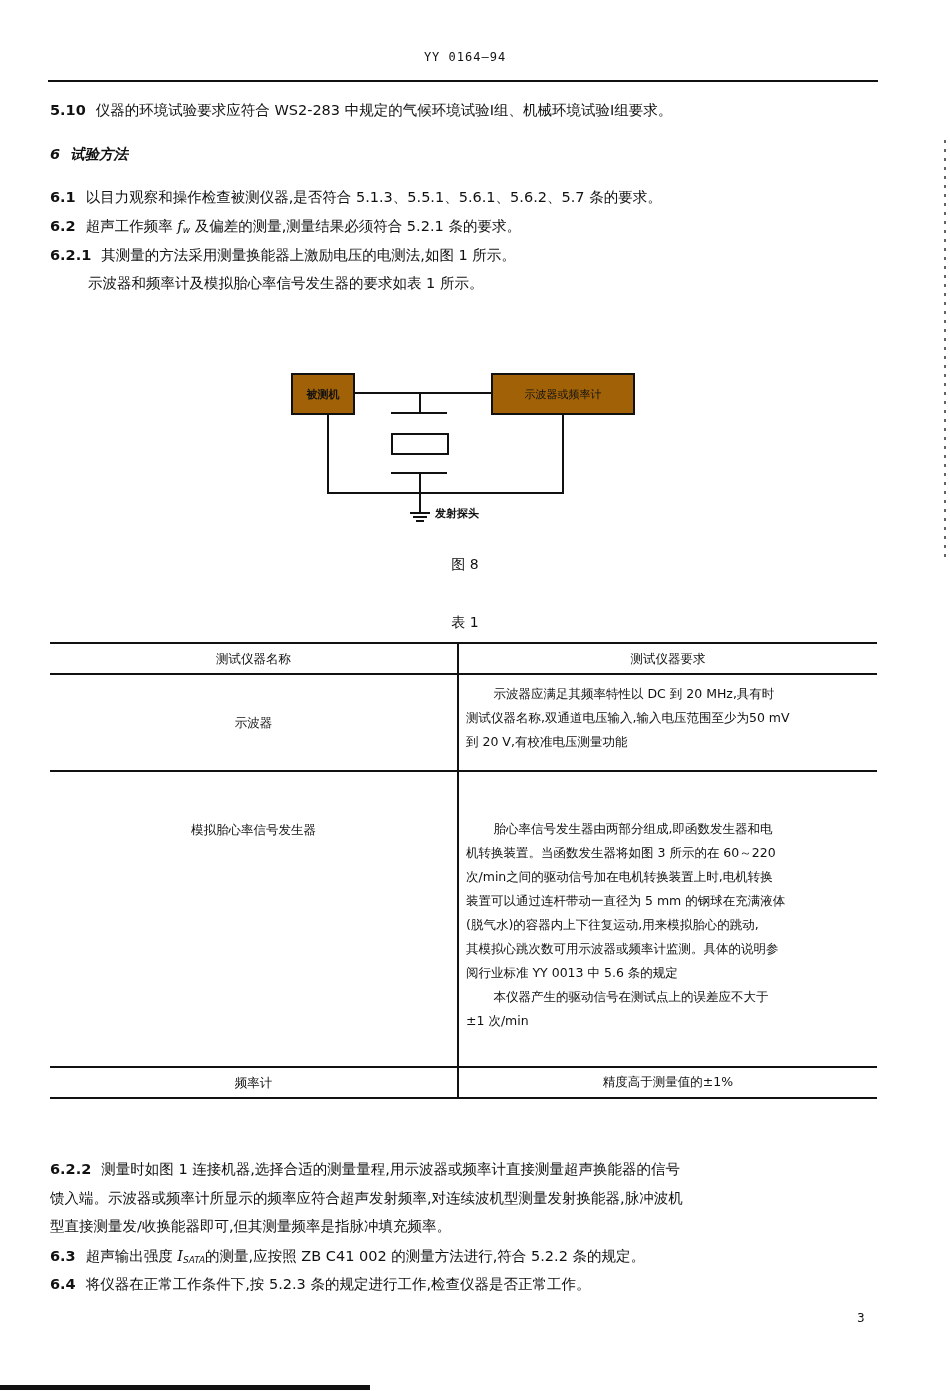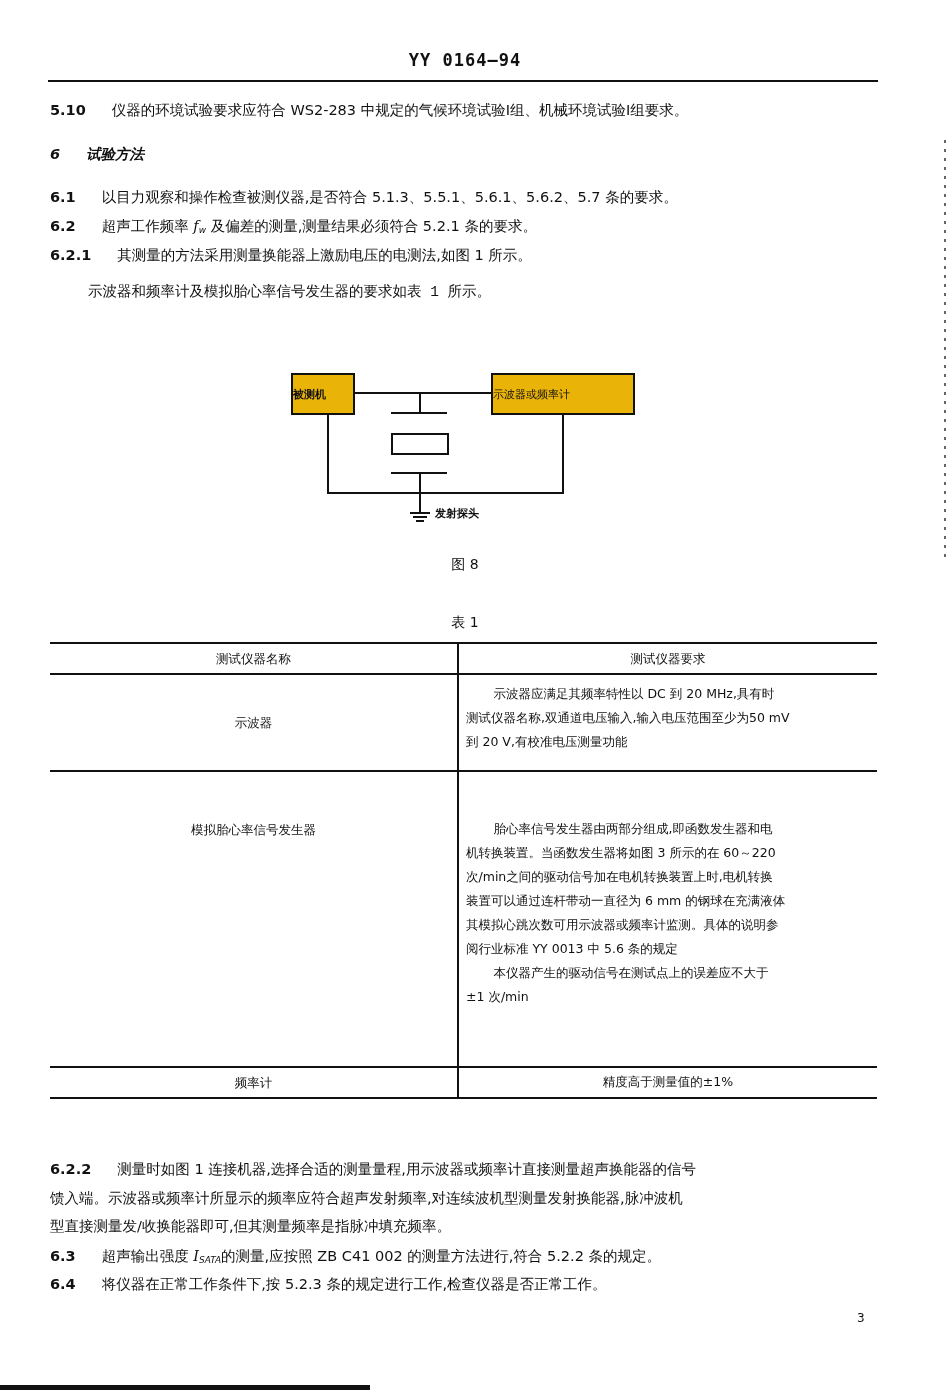--- a/index.html
+++ b/index.html
@@ -3,34 +3,34 @@
   <meta charset="utf-8">
   <style>
     html, body { margin: 0; padding: 0; background: #ffffff; }
     body {
       width: 950px; height: 1391px; position: relative; overflow: hidden;
       font-family: "DejaVu Sans", sans-serif; color: #111;
     }
     .abs { position: absolute; }
     .header-title {
       left: 0; width: 930px; top: 50px; text-align: center;
-      font-family: "DejaVu Sans Mono", monospace; font-size: 17px; font-weight: bold;
+      font-family: "DejaVu Sans Mono", monospace; font-size: 12px; font-weight: normal;
       letter-spacing: 1px;
     }
     .header-rule { left: 48px; top: 80px; width: 830px; height: 2px; background: #111; }
     .para { font-size: 14.5px; line-height: 20px; white-space: nowrap; }
-    .para .num { display: inline-block; font-weight: bold; margin-right: 26px; }
+    .para .num { display: inline-block; font-weight: bold; margin-right: 10px; }
     .bold { font-weight: bold; font-style: italic; }
     .sub { font-size: 9px; vertical-align: -2px; font-style: italic; }
     .ital { font-style: italic; font-family: "DejaVu Serif", serif; }
 
     
     .diag-box {
-      position: absolute; border: 2px solid #111; background: #eab308;
-      font-size: 11px; font-weight: bold; display: flex; align-items: center; justify-content: flex-start;
+      position: absolute; border: 2px solid #111; background: #a16207;
+      font-size: 11px; font-weight: bold; display: flex; align-items: center; justify-content: center;
     }
     .line-h { position: absolute; height: 2px; background: #111; }
     .line-v { position: absolute; width: 2px; background: #111; }
     .fig-caption { font-size: 14px; text-align: center; }
 
     
     .tbl { position: absolute; left: 50px; top: 642px; width: 827px; }
     .tbl-rule { position: absolute; left: 0; width: 827px; background: #111; }
     .tbl-vline { position: absolute; left: 407px; width: 1.5px; background: #111; }
     .tbl-cell { position: absolute; font-size: 12.5px; line-height: 24px; }
@@ -60,21 +60,21 @@
   <span class="num">6.1</span><span>以目力观察和操作检查被测仪器,是否符合 5.1.3、5.5.1、5.6.1、5.6.2、5.7 条的要求。</span>
 </div>
 
 <div class="abs para" style="left:50px; top:216px;">
   <span class="num">6.2</span><span>超声工作频率 </span><span class="ital">f</span><span class="sub">w</span><span> 及偏差的测量,测量结果必须符合 5.2.1 条的要求。</span>
 </div>
 
 <div class="abs para" style="left:50px; top:245px;">
   <span class="num">6.2.1</span><span>其测量的方法采用测量换能器上激励电压的电测法,如图 1 所示。</span>
 </div>
-<div class="abs para" style="left:88px; top:282px;font-family:Liberation Mono, monospace;">示波器和频率计及模拟胎心率信号发生器的要求如表 1 所示。</div>
+<div class="abs para" style="left:88px; top:273px;">示波器和频率计及模拟胎心率信号发生器的要求如表 1 所示。</div>
 
 <div class="abs" style="left:0; top:0; width:950px; height:600px;">
   <div class="diag-box" style="left:291px; top:373px; width:60px; height:38px;">
     <span>被测机</span>
   </div>
   <div class="diag-box" style="left:491px; top:373px; width:140px; height:38px; font-weight:normal;">
     <span>示波器或频率计</span>
   </div>
 
   <div class="line-h" style="left:355px; top:392px; width:137px;"></div>
@@ -121,21 +121,22 @@
     <p class="indent">示波器应满足其频率特性以 DC 到 20 MHz,具有时</p>
     <p>测试仪器名称,双通道电压输入,输入电压范围至少为50 mV</p>
     <p>到 20 V,有校准电压测量功能</p>
   </div>
 
   <div class="tbl-cell center" style="left:0; top:130px; width:407px; height:115px;">模拟胎心率信号发生器</div>
   <div class="tbl-cell" style="left:416px; top:175px; width:405px;">
     <p class="indent">胎心率信号发生器由两部分组成,即函数发生器和电</p>
     <p>机转换装置。当函数发生器将如图 3 所示的在 60～220</p>
     <p>次/min之间的驱动信号加在电机转换装置上时,电机转换</p>
-    <p>装置可以通过连杆带动一直径为 6 mm 的钢球在充满液体</p>
+    <p>装置可以通过连杆带动一直径为 5 mm 的钢球在充满液体</p>
+    <p>(脱气水)的容器内上下往复运动,用来模拟胎心的跳动,</p>
     <p>其模拟心跳次数可用示波器或频率计监测。具体的说明参</p>
     <p>阅行业标准 YY 0013 中 5.6 条的规定</p>
     <p class="indent">本仪器产生的驱动信号在测试点上的误差应不大于</p>
     <p>±1 次/min</p>
   </div>
 
   <div class="tbl-cell center" style="left:0; top:426px; width:407px; height:29px;">频率计</div>
   <div class="tbl-cell center" style="left:409px; top:426px; width:418px; height:28px;text-align:right;">精度高于测量值的±1%</div>
 </div>
 

